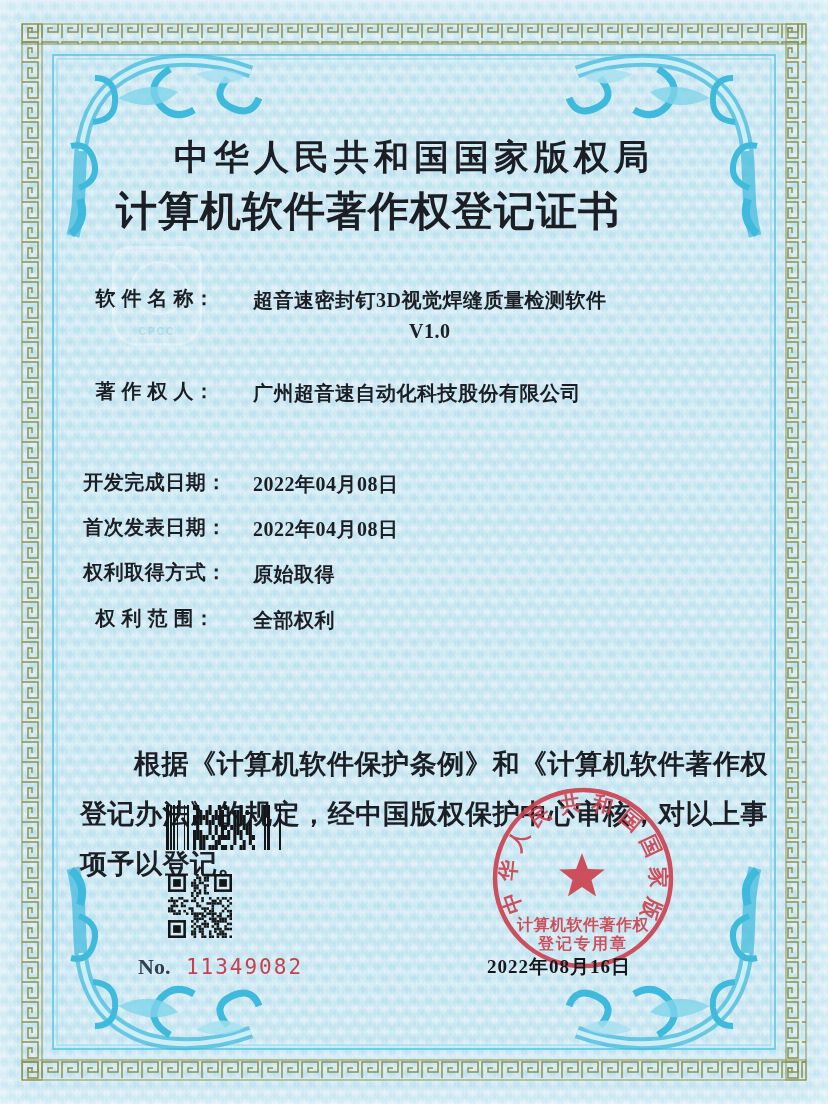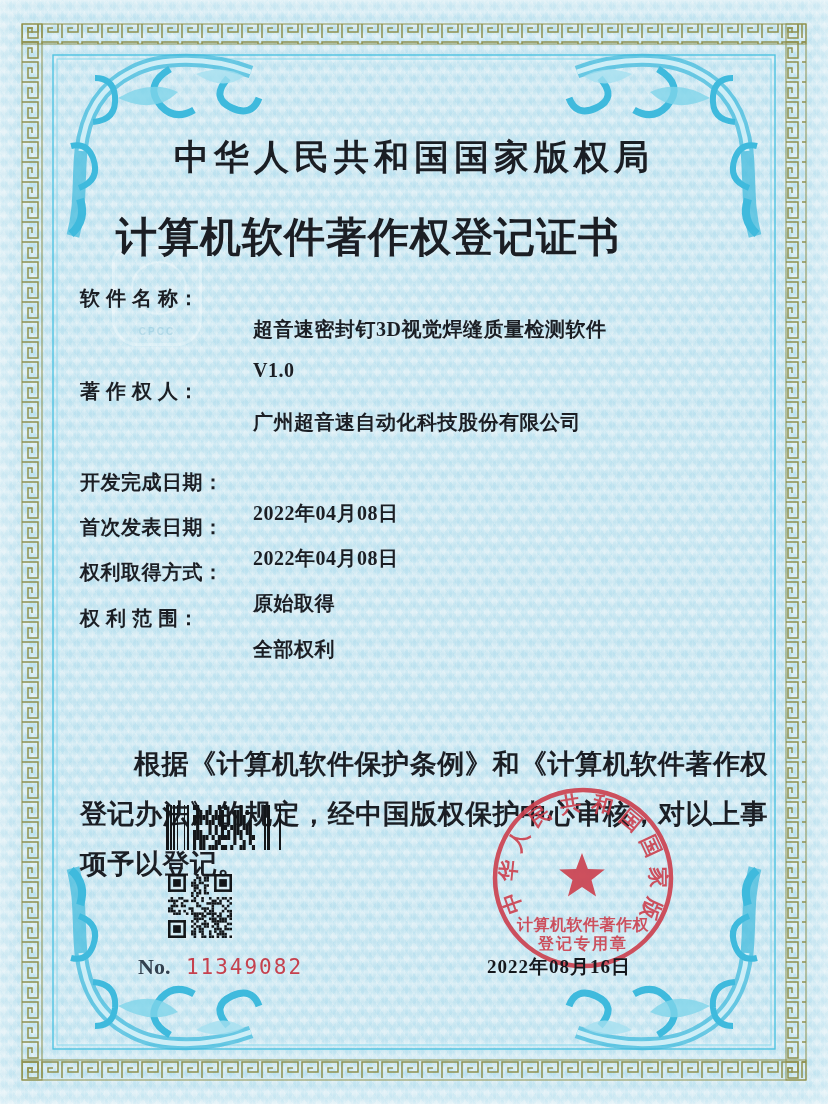--- a/index.html
+++ b/index.html
@@ -21,30 +21,30 @@
     box-shadow:inset 0 0 30px rgba(255,255,255,0.55);
   }
   .frame-svg{position:absolute;left:0;top:0;z-index:1;}
   .abs{position:absolute;}
   .authority{
     top:134px;left:0;width:828px;text-align:center;
     font-size:35px;font-weight:900;letter-spacing:5px;z-index:2;
   }
   .cert-title{
     top:184px;left:0;width:736px;text-align:center;
-    font-size:41px;font-weight:900;letter-spacing:1px;z-index:2;margin-top:26px;
+    font-size:41px;font-weight:900;letter-spacing:1px;z-index:2;
   }
   .cert-no{
     top:252px;right:58px;font-size:19px;font-weight:700;z-index:2;
     letter-spacing:1px;
   }
   .cert-no .gap{display:inline-block;width:16px;}
-  .field-row{position:absolute;left:80px;z-index:2;font-size:20px;font-weight:700;display:flex;}
+  .field-row{position:absolute;left:80px;z-index:2;font-size:20px;font-weight:700;display:flex;text-align:center;}
   .field-label{white-space:pre;width:150px;flex:0 0 150px;letter-spacing:0.5px;}
-  .field-value{margin-left:23px;white-space:pre-line;line-height:41px;letter-spacing:0.5px;margin-top:24px;}
+  .field-value{margin-left:23px;white-space:pre-line;line-height:31px;letter-spacing:0.5px;}
   .statement{
     top:739px;left:80px;width:688px;z-index:2;
     font-size:27px;font-weight:600;line-height:50px;
     text-indent:2em;text-align:justify;letter-spacing:0.5px;
   }
   .barcode{left:163px;top:805px;z-index:2;}
   .qrcode{left:168px;top:874px;z-index:2;}
   .serial{left:138px;top:954px;z-index:2;font-size:22px;}
   .serial .prefix{color:#32404f;font-weight:600;}
   .serial .number{color:#c5414e;font-family:"DejaVu Sans Mono",monospace;font-size:21px;letter-spacing:2px;margin-left:10px;margin-top:8px;}

